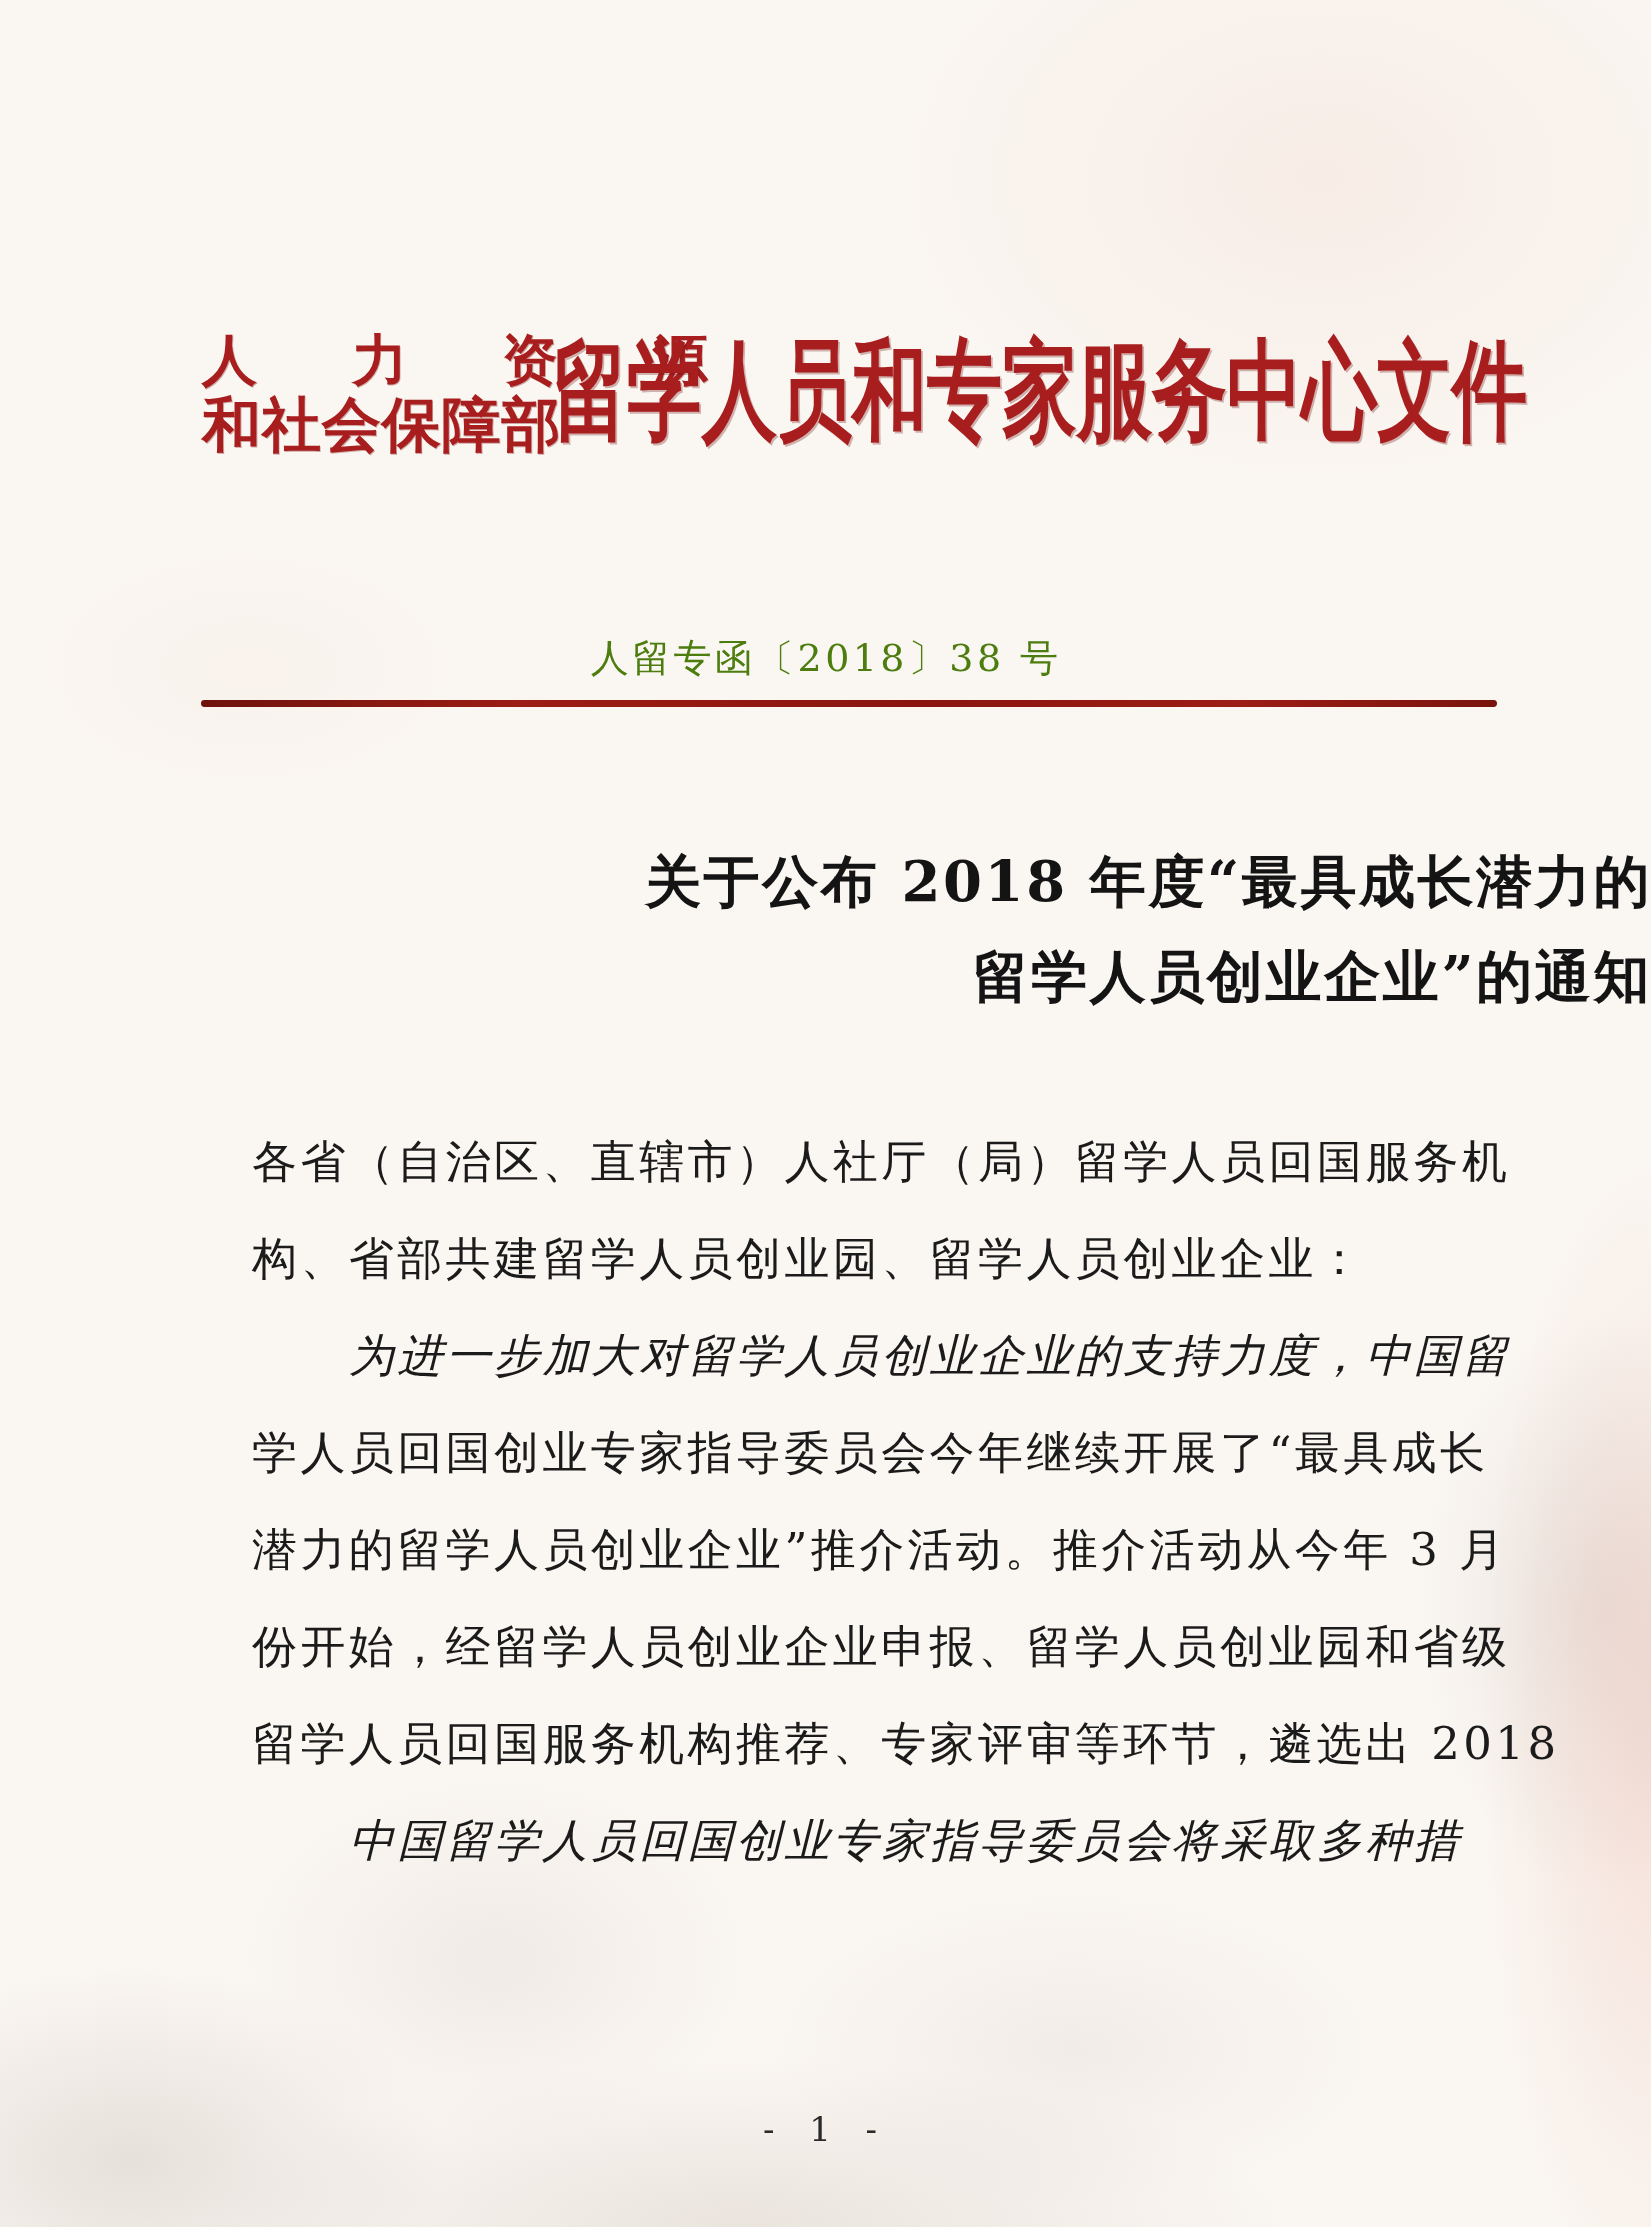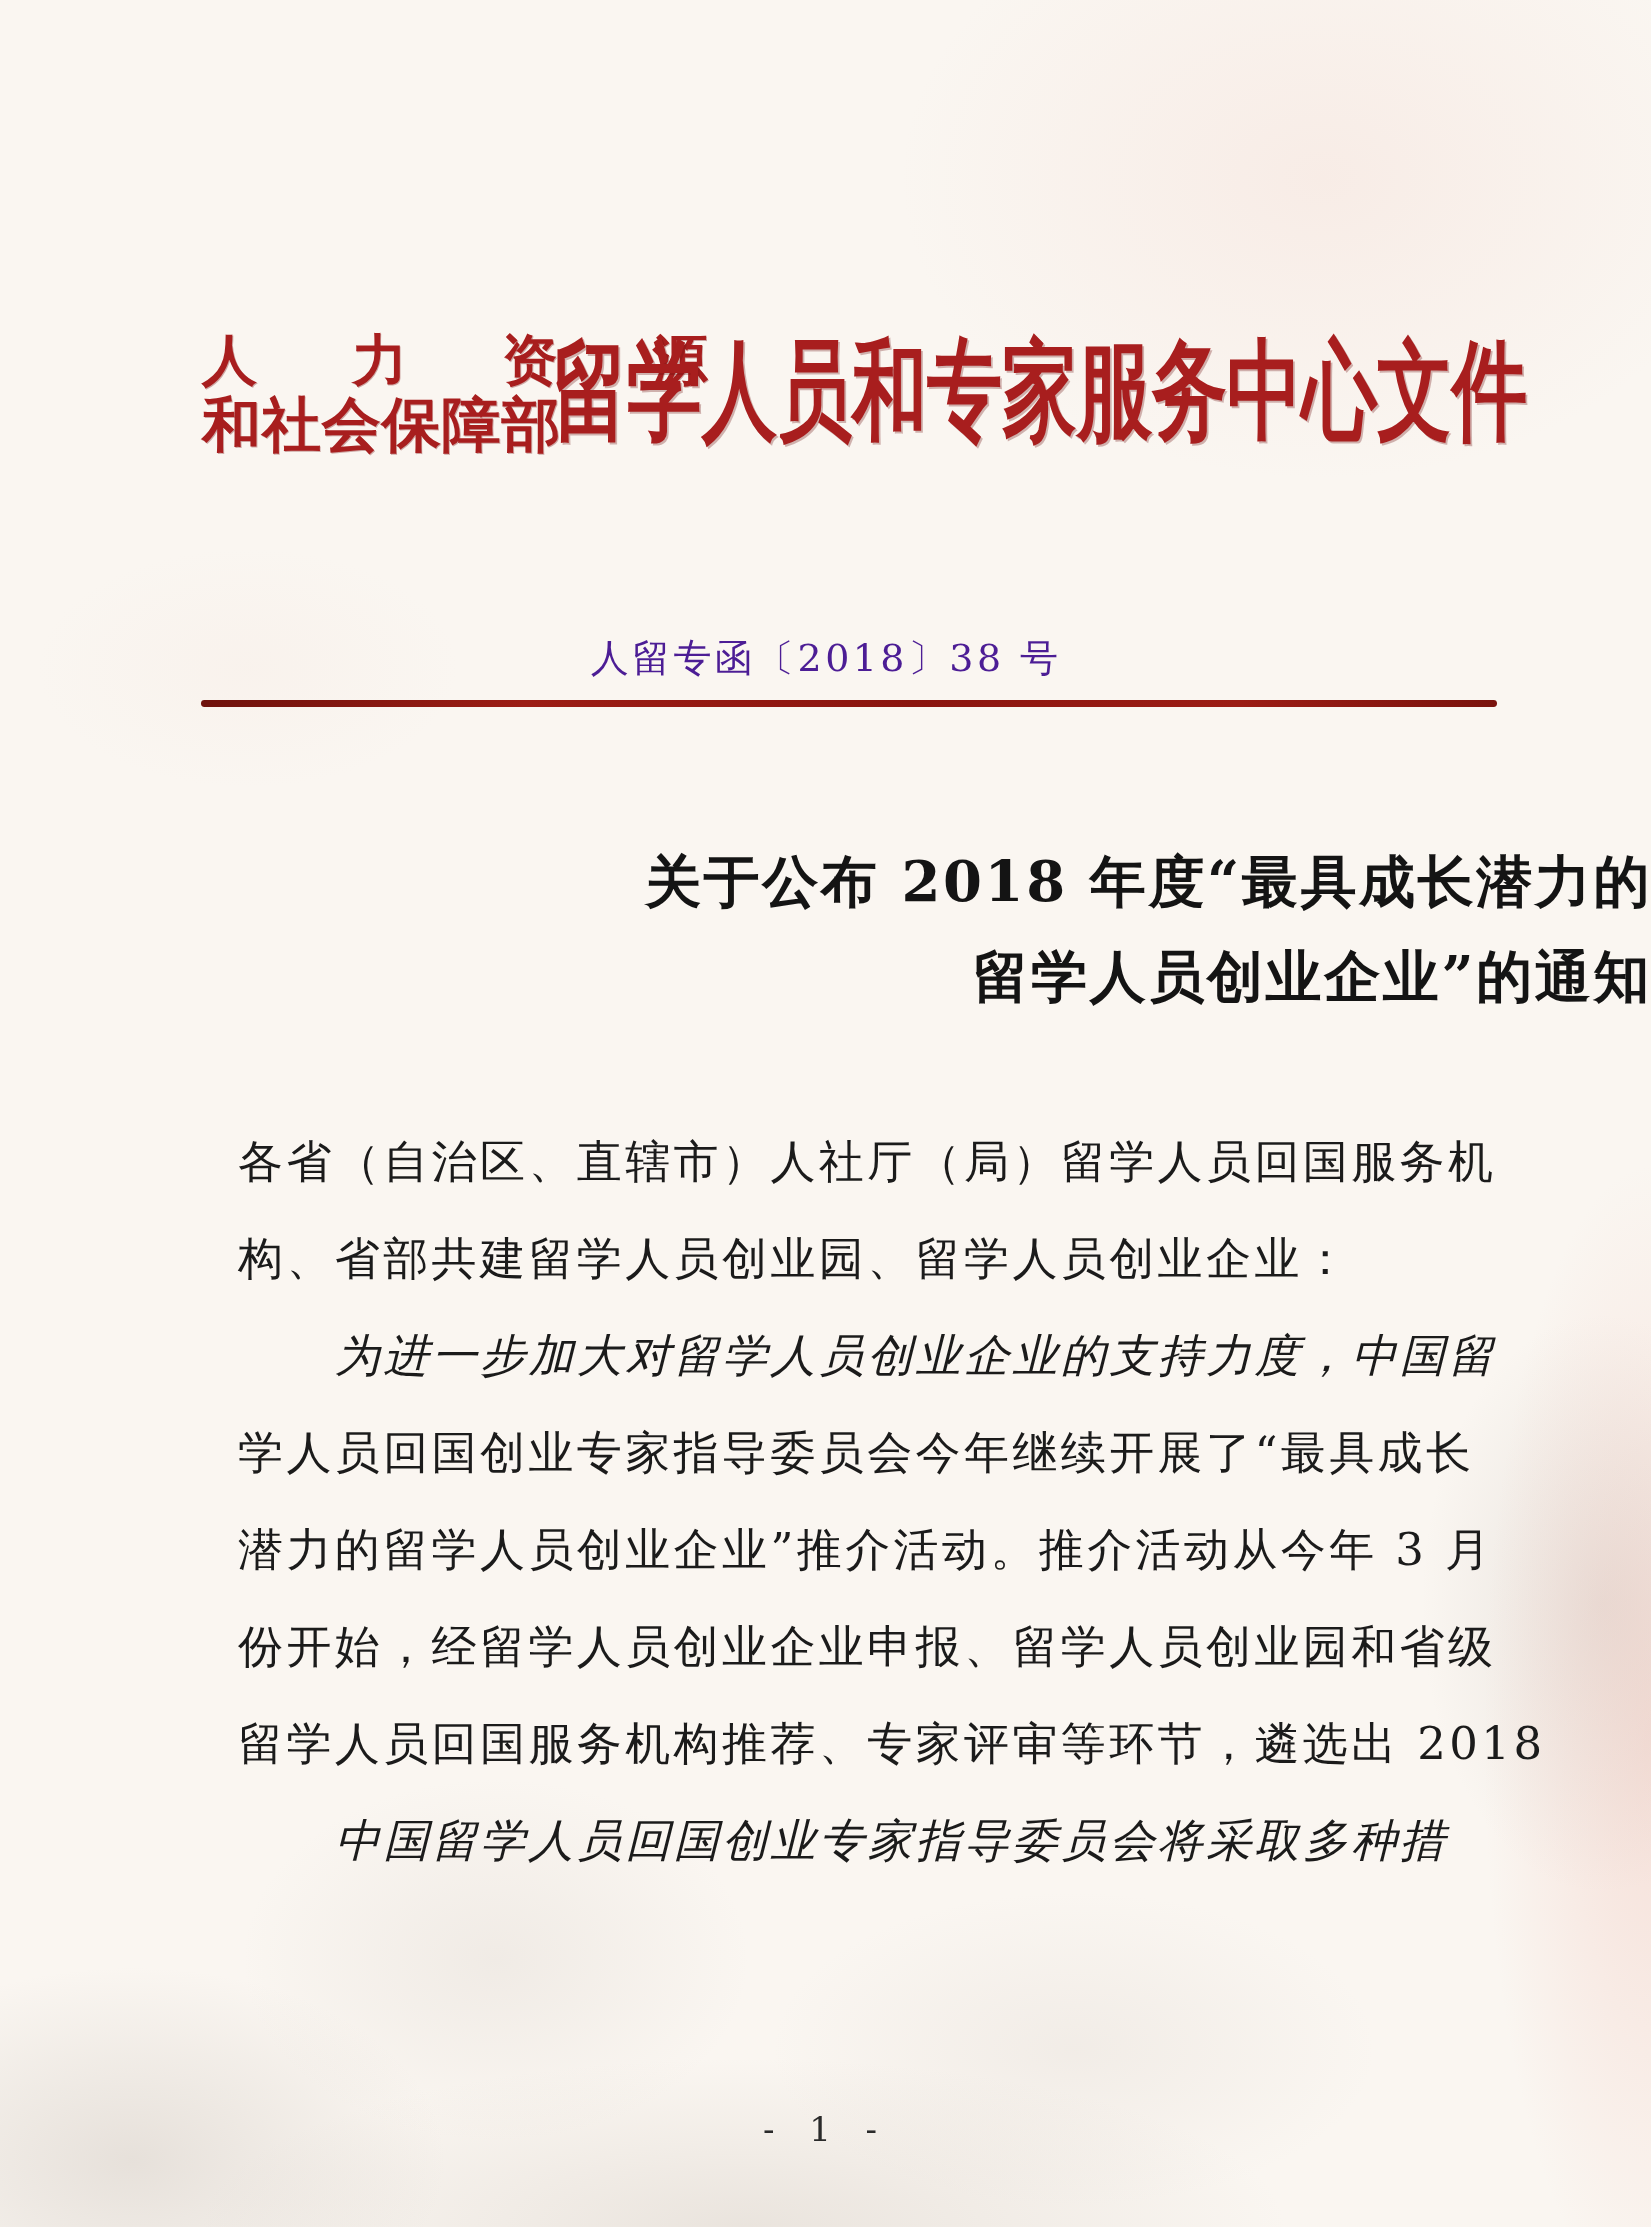--- a/index.html
+++ b/index.html
@@ -46,41 +46,41 @@
     transform: scaleY(1.45);
     transform-origin: 50% 50%;
     text-shadow: 1.7px 1.7px 0 rgba(110,15,15,0.30);
     padding-left: 12px;
   }
   .doc-number {
     position: absolute;
     top: 633px; left: 0; width: 100%;
     text-align: center;
     font-size: 38px;
-    color: #4c1d95;
+    color: #4d7c0f;
     letter-spacing: 3.4px;
   }
   .red-divider {
     position: absolute;
     top: 700px; left: 201px; width: 1296px; height: 6.9px;
     background: linear-gradient(90deg, #6f120c 0%, #9c1d15 25%, #8a150f 55%, #9c1d15 80%, #7a130d 100%);
     border-radius: 3.4px;
   }
   .doc-title {
     position: absolute;
     top: 834px; left: 0; width: 100%;
     text-align: right;
     font-size: 56px; font-weight: bold;
     color: #141414;
     line-height: 95px;
     letter-spacing: 2.6px;
   }
   .body-text {
     position: absolute;
-    top: 1113px; left: 238px; width: 1267px;
+    top: 1113px; left: 252px; width: 1267px;
     color: #1b1b1b;
   }
   .body-line {
     font-size: 45px;
     line-height: 97px;
     letter-spacing: 3.4px;
     white-space: nowrap;
   }
   .body-line.indent { padding-left: 97px; font-style: italic; }
   .page-number {

